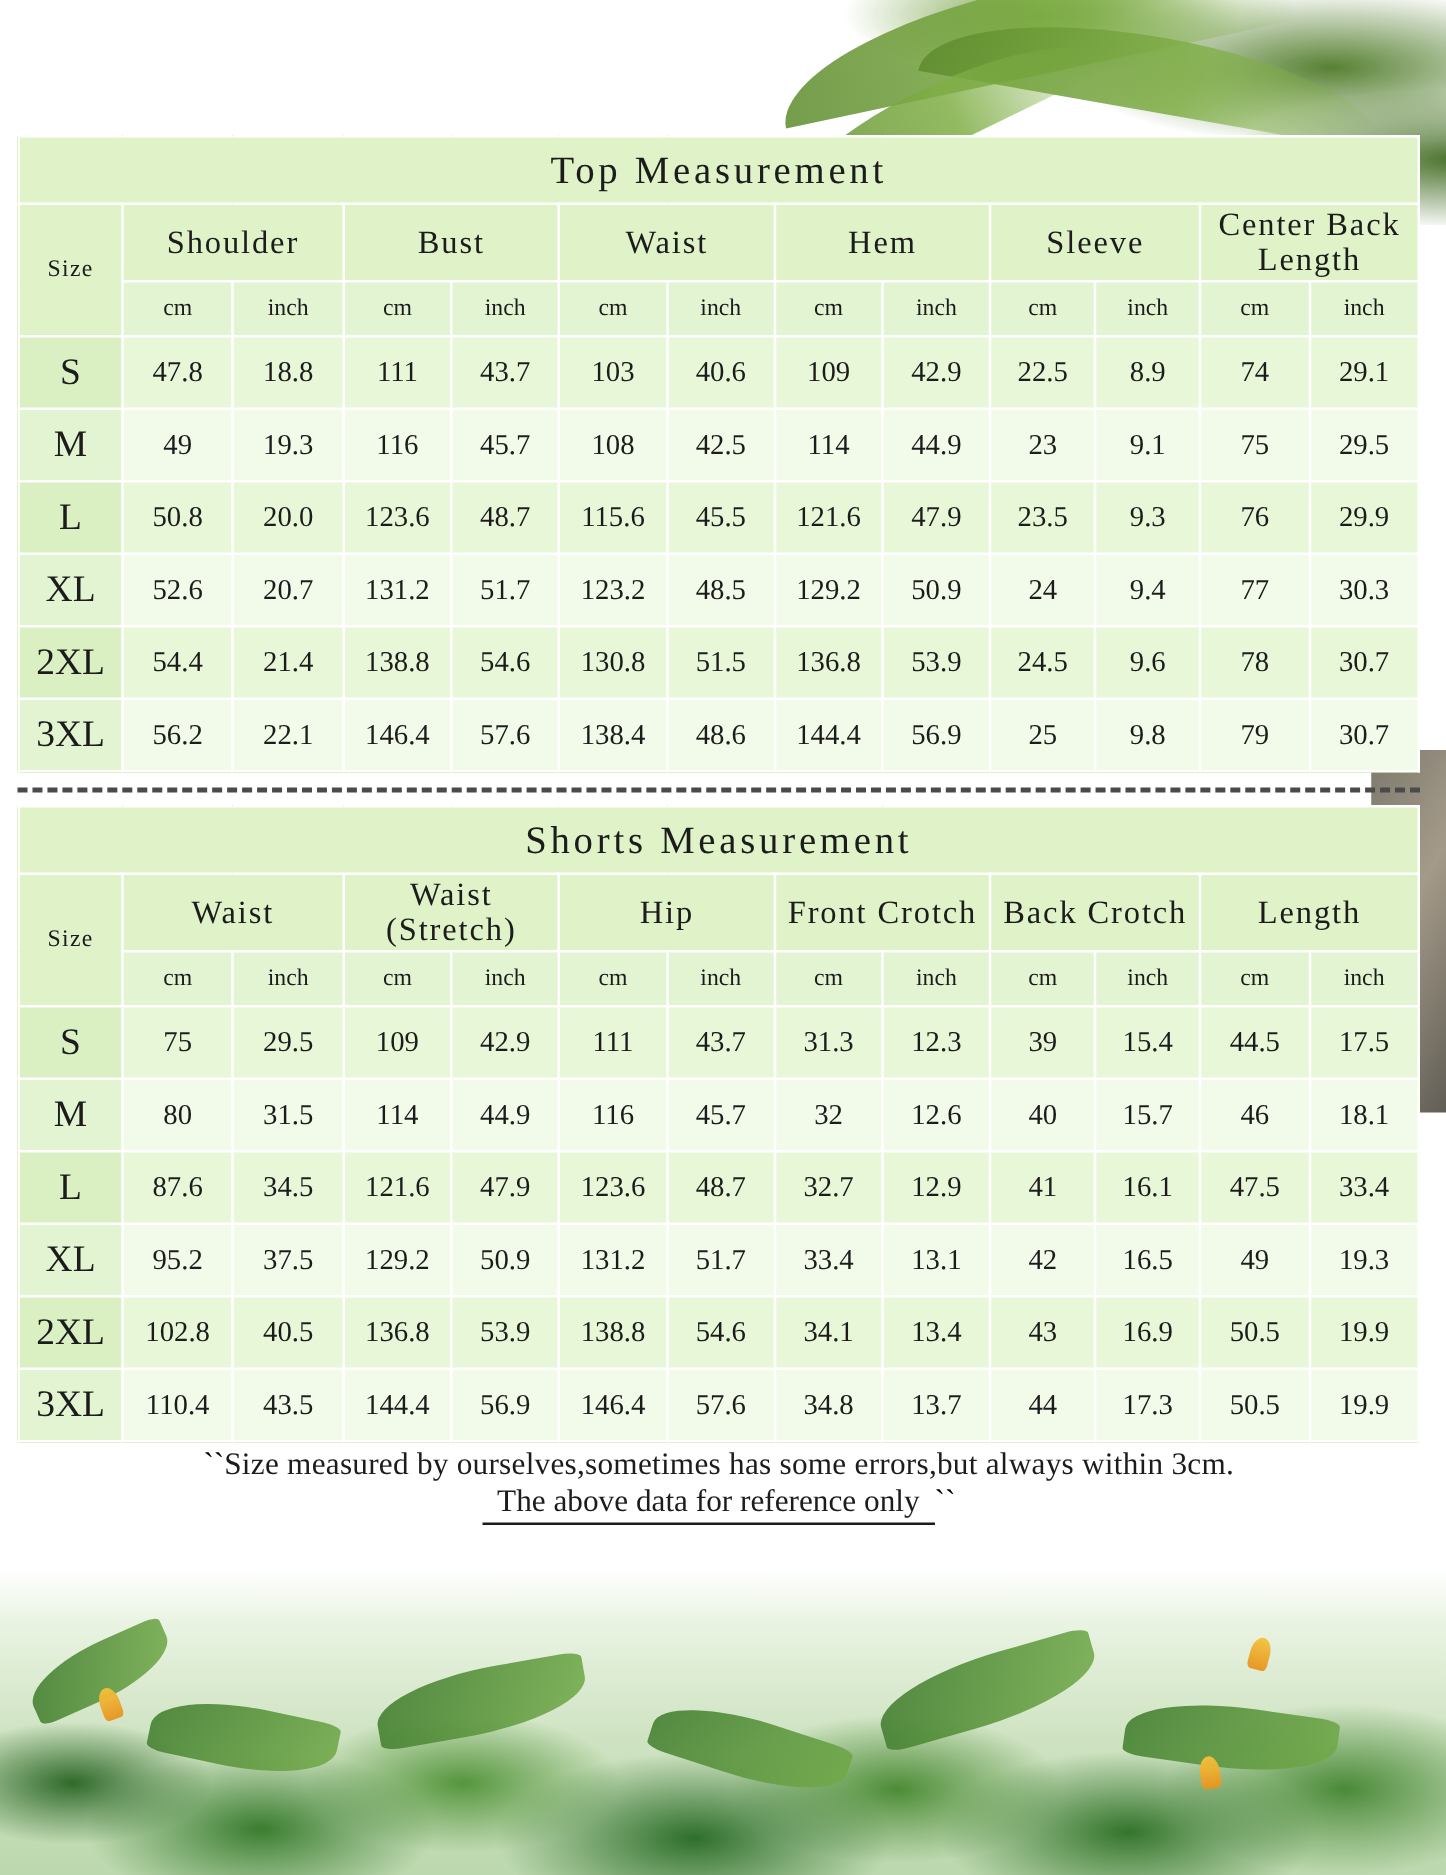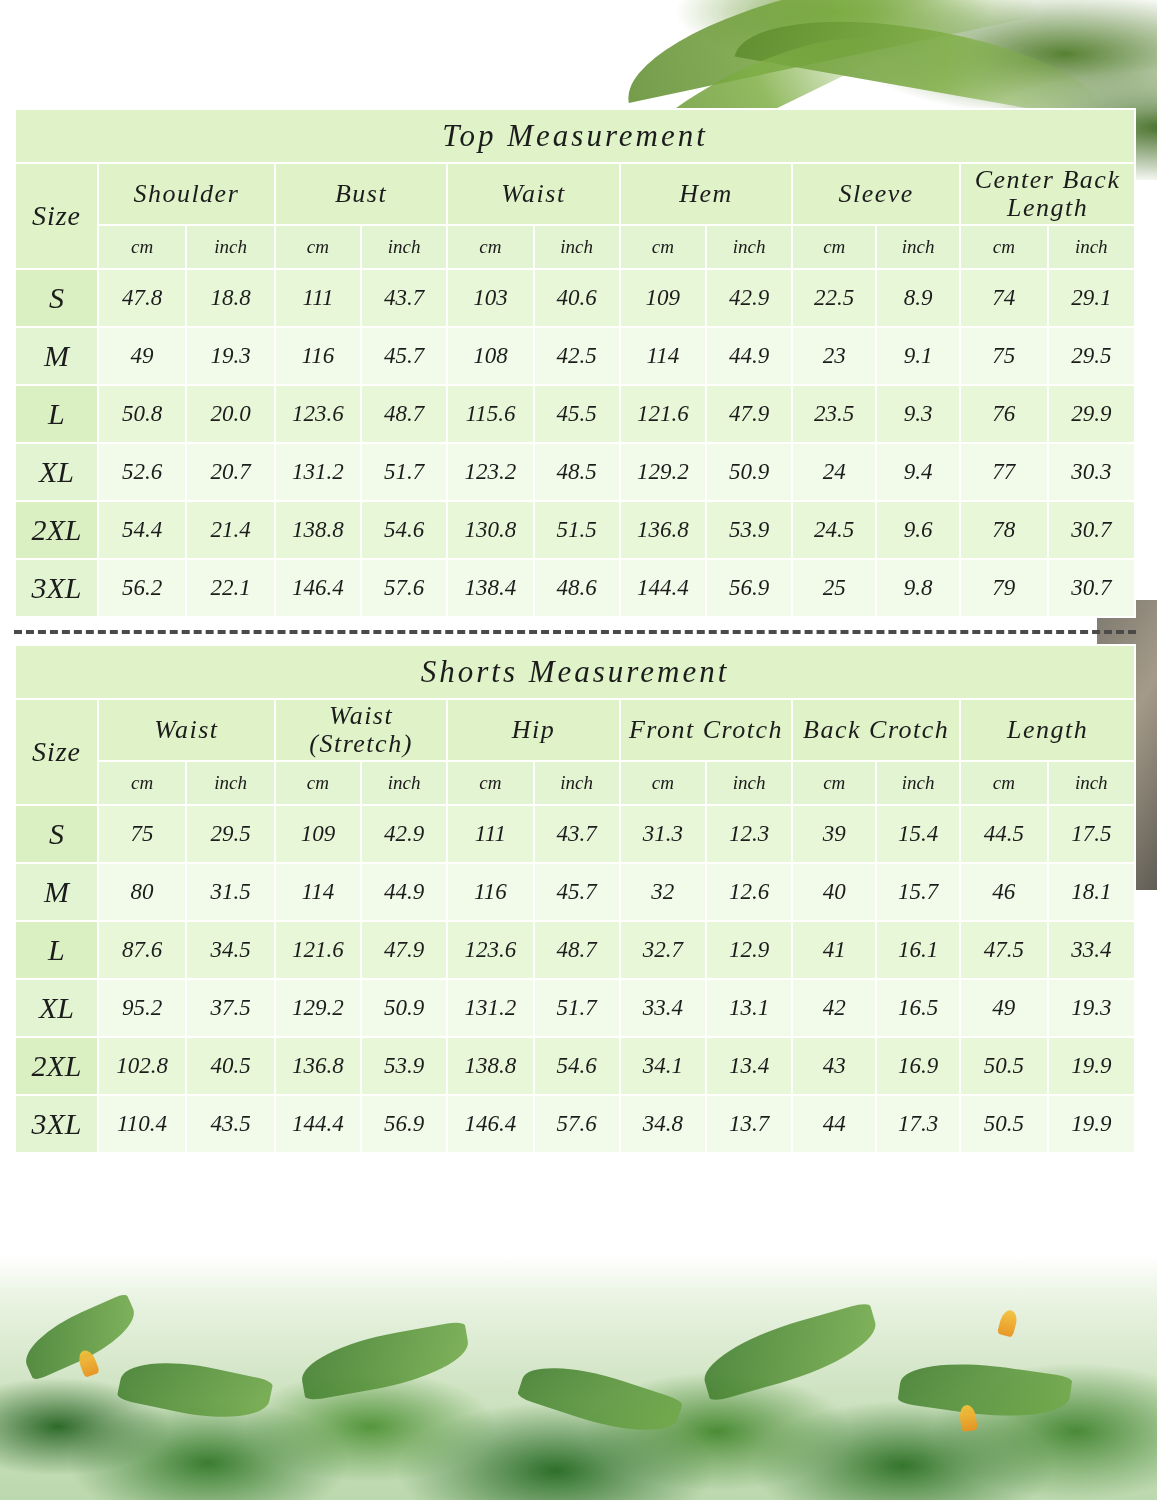--- a/index.html
+++ b/index.html
@@ -93,21 +93,20 @@
     border-top: 4px dashed #4a4a4a;
     margin: 12px 0 10px 0;
     width: 100%;
   }
 
   table.sz {
     border-collapse: collapse;
     width: 100%;
     table-layout: fixed;
     background: #84cc16;
-    font-style: italic;
   }
   table.sz td, table.sz th {
     border: 2px solid #ffffff;
     text-align: center;
     vertical-align: middle;
     font-weight: normal;
     color: #1c1c1c;
     background: #e9f7d9;
     padding: 0;
   }
@@ -118,21 +117,21 @@
     background: #dff2c8 !important;
   }
   .grp-cell {
     font-size: 26px;
     letter-spacing: 1.5px;
     height: 60px;
     background: #dff2c8 !important;
     line-height: 1.08;
   }
   .size-head {
-    font-size: 28px;
+    font-size: 19px;
     letter-spacing: 1px;
     background: #dff2c8 !important;
   }
   .unit-cell {
     font-size: 19px;
     height: 42px;
     background: #e3f4d2 !important;
     margin-left: 24px;
   }
   .size-cell {
@@ -468,14 +467,22 @@
         <td class="val-cell">34.8</td>
         <td class="val-cell">13.7</td>
         <td class="val-cell">44</td>
         <td class="val-cell">17.3</td>
         <td class="val-cell">50.5</td>
         <td class="val-cell">19.9</td>
       </tr>
     </tbody>
   </table>
 
+  <div class="note-wrap">
+    <div>
+      <span class="quote">``</span><span class="note-line1">Size measured by ourselves,sometimes has some errors,but always within 3cm.</span>
+    </div>
+    <div>
+      <span class="note-line2">The above data for reference only</span><span class="quote">``</span>
+    </div>
+  </div>
 
 </div>
 
 </body></html>

